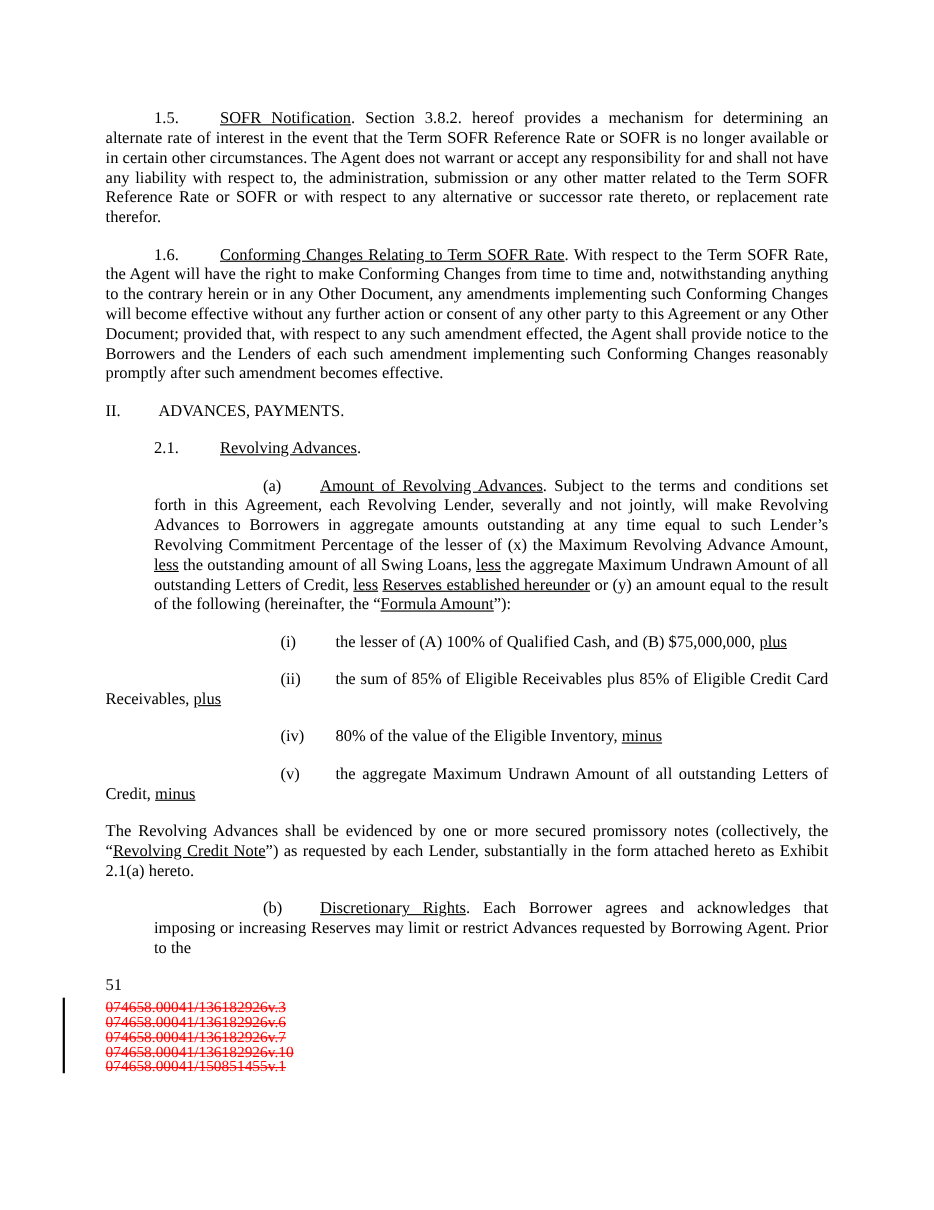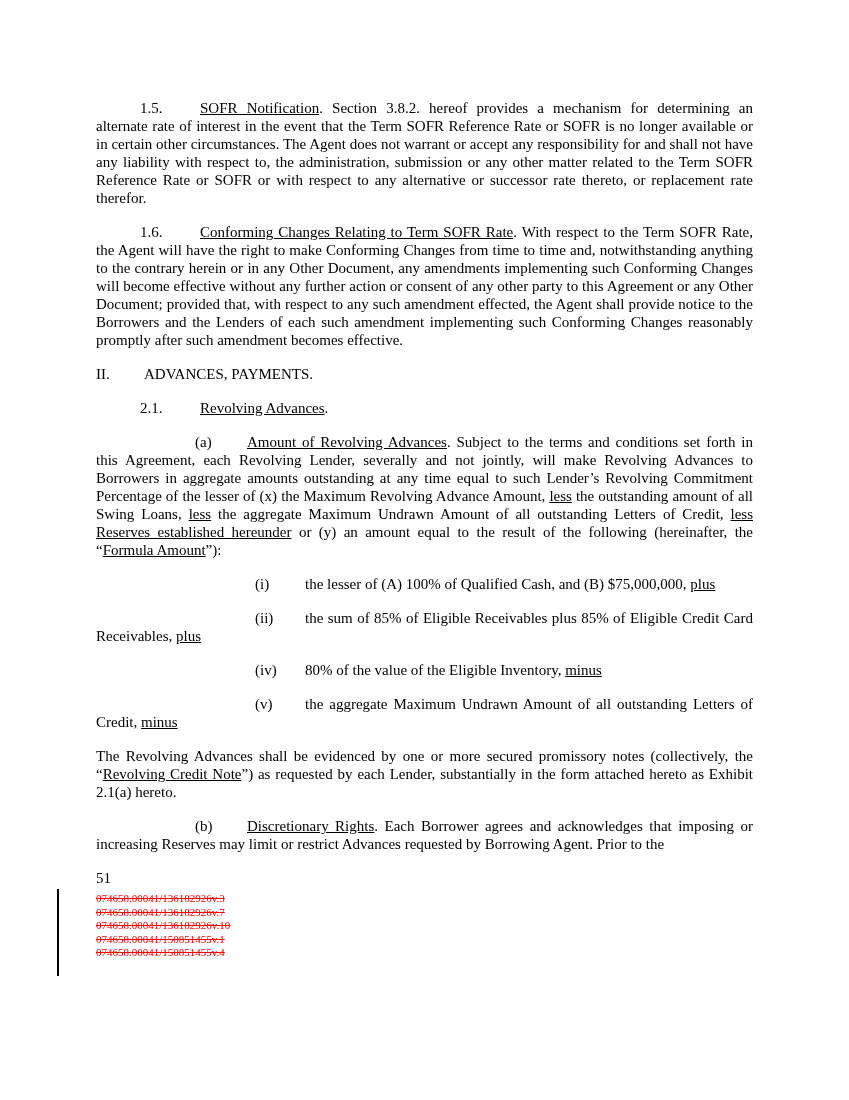--- a/index.html
+++ b/index.html
@@ -23,34 +23,34 @@
   .doc-body { width: 657px; }
   .para {
     margin: 0 0 16px 0;
     text-align: justify;
   }
   .para .num { display: inline-block; text-indent: 0; }
   .kind-section { text-indent: 44px; }
   .kind-section .num { width: 60px; }
   .kind-article { text-indent: 0; }
   .kind-article .num { width: 48px; }
-  .kind-sub { text-indent: 99px; }
+  .kind-sub { text-indent: 99px; margin-left: 44px; }
   .kind-sub .num { width: 52px; }
   .kind-clause { text-indent: 159px; }
   .kind-clause .num { width: 50px; }
   .kind-plain { text-indent: 0; }
   .u { text-decoration: underline; }
   .pageno {
     width: 657px;
     margin: 0 0 5px 0;
   }
   .stamps {
     position: relative;
     width: 657px;
-    font-size: 11px;
+    font-size: 14px;
     line-height: 13.5px;
   }
   .stamp { white-space: nowrap; }
   .stamp.deleted {
     color: var(--deleted, #ff0000);
     text-decoration: line-through;
   }
   .stamp.inserted {
     color: var(--inserted, #0000ff);
     text-decoration: underline;
@@ -78,18 +78,19 @@
       <p class="para kind-clause"><span class="num">(ii)</span><span>the sum of 85% of Eligible Receivables plus 85% of Eligible Credit Card Receivables, </span><span class="u">plus</span></p>
       <p class="para kind-clause"><span class="num">(iv)</span><span>80% of the value of the Eligible Inventory, </span><span class="u">minus</span></p>
       <p class="para kind-clause"><span class="num">(v)</span><span>the aggregate Maximum Undrawn Amount of all outstanding Letters of Credit, </span><span class="u">minus</span></p>
       <p class="para kind-plain"><span>The Revolving Advances shall be evidenced by one or more secured promissory notes (collectively, the “</span><span class="u">Revolving Credit Note</span><span>”) as requested by each Lender, substantially in the form attached hereto as Exhibit 2.1(a) hereto.</span></p>
       <p class="para kind-sub"><span class="num">(b)</span><span class="u">Discretionary Rights</span><span>. Each Borrower agrees and acknowledges that imposing or increasing Reserves may limit or restrict Advances requested by Borrowing Agent. Prior to the</span></p>
     </div>
   <div class="pageno">51</div>
   <div class="stamps" id="stamps">
     <div class="changebar"></div>
   <div class="stamp deleted">074658.00041/136182926v.3</div>
+      <div class="stamp deleted">074658.00041/136182926v.6</div>
       <div class="stamp deleted">074658.00041/136182926v.7</div>
       <div class="stamp deleted">074658.00041/136182926v.10</div>
       <div class="stamp deleted">074658.00041/150851455v.1</div>
       <div class="stamp deleted">074658.00041/150851455v.4</div>
     </div>
 </div>
 
 </body></html>

